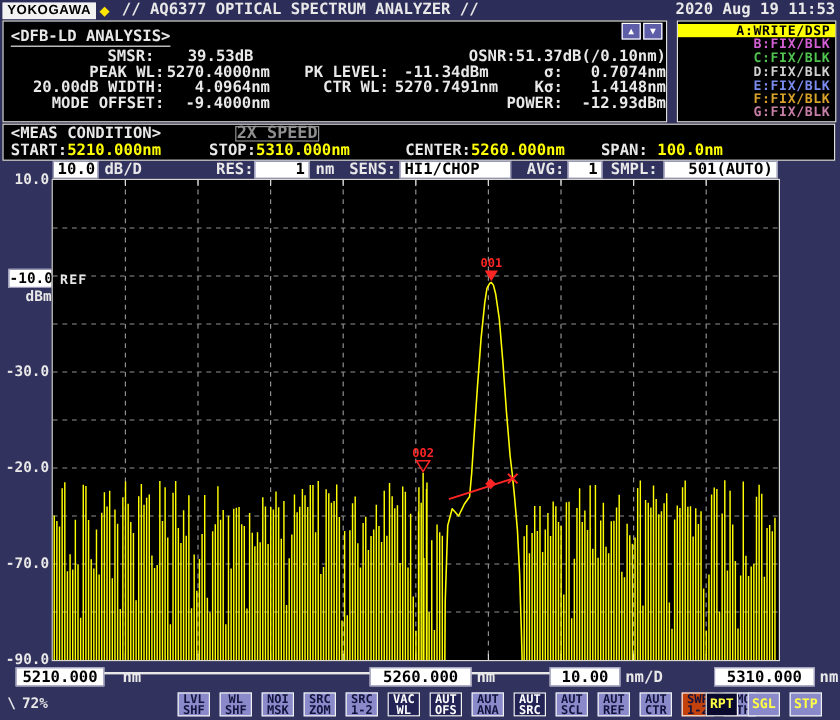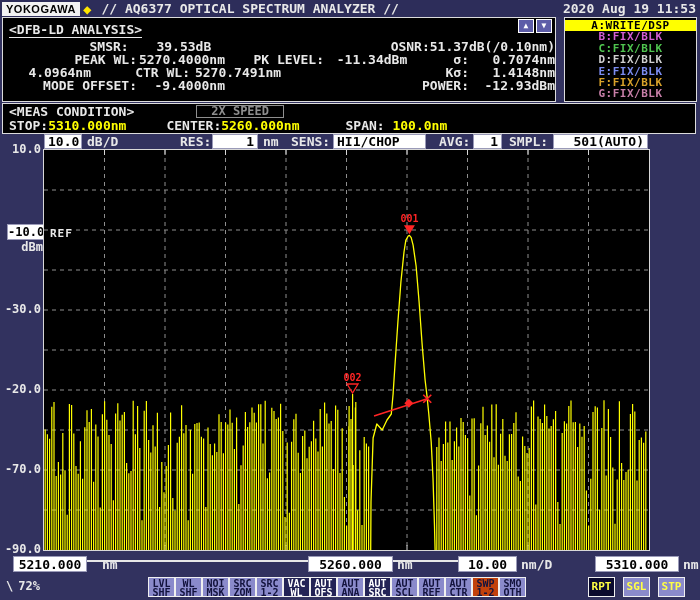--- a/index.html
+++ b/index.html
@@ -22,28 +22,28 @@
   .udbtn{width:14px;height:12px;background:#5d5da8;border:1px solid #fff;color:#fff;
          font-size:8px;line-height:12px;text-align:center;cursor:pointer}
   .ana-row{display:flex;font-size:13px;line-height:13px;white-space:pre}
   .c0{width:134px;text-align:right}
   .c1{width:88px;text-align:right}
   .c2{width:99px;text-align:right}
   .c3{width:88px;text-align:center;padding-left:4px}
   .c4{flex:1;text-align:right}
   .c5{width:86px;text-align:right}
   #traces{left:564px;top:17px;width:133px;height:85px;padding-top:2px}
-  .trace-row{display:flex;justify-content:center;font-size:11px;line-height:11.4px;
+  .trace-row{display:flex;justify-content:flex-end;font-size:11px;line-height:11.4px;
              padding:0 4px;letter-spacing:.5px}
   .trace-row.active{background:#ffff00;color:#000}
   #meas{left:2px;top:103px;width:694px;height:31px}
   .meas-line1{display:flex;align-items:center;font-size:13px;line-height:12px;margin-top:1px}
   .meas-header{margin-left:6px}
-  .speed-box{margin-left:62px;color:#8f8f8f;border:1px solid #8f8f8f;font-size:12px;
-             line-height:11px;padding:0 14px}
+  .speed-box{margin-left:62px;color:#8f8f8f;border:1px solid #8f8f8f;font-size:14px;
+             line-height:11px;padding:0 0}
   .meas-line2{display:flex;font-size:13px;line-height:14px;margin-top:1px}
   .meas-field{white-space:pre}
   .meas-field .lab{color:#e8e8e8}
   .meas-field .val{color:#ffff00}
   .meas-field:nth-child(1){margin-left:6px}
   .meas-field:nth-child(2){margin-left:40px}
   .meas-field:nth-child(3){margin-left:46px}
   .meas-field:nth-child(4){margin-left:30px}
   
   #settings{position:absolute;left:0;top:134px;width:700px;height:16px;color:#e8e8e8;font-size:13px}
@@ -59,21 +59,21 @@
   #refbox{position:absolute;left:7px;top:224px;width:36px;height:14px;background:#fff;color:#000;
           font-size:12px;line-height:14px;text-align:center;border:1px solid #9a9ab8;
           box-sizing:content-box;cursor:pointer}
   #refunit{position:absolute;left:0;top:240px;width:43px;text-align:right;color:#e8e8e8;font-size:12px}
   #prog{position:absolute;left:44px;top:560px;width:436px;height:2px;background:#e8e8e8}
   .xbox{position:absolute;top:556px;height:16px;background:#fff;color:#000;font-size:13px;
         line-height:15px;text-align:center;border:1px solid #9a9ab8;box-sizing:border-box;cursor:pointer}
   .xunit{position:absolute;top:557px;color:#e8e8e8;font-size:13px}
   #sweep{position:absolute;left:6px;top:579px;color:#e8e8e8;font-size:12px;display:flex;gap:5px}
   
-  #softkeys{position:absolute;left:148px;top:577px;display:flex;gap:0}
+  #softkeys{position:absolute;left:148px;top:577px;display:flex;gap:8px}
   .skey{width:27px;height:20px;box-sizing:border-box;border:1px solid #f0f0f0;background:#8a8acb;
         color:#13133d;font-size:10px;line-height:9px;text-align:center;padding-top:1px;cursor:pointer}
   .skey.inverted{background:#232356;color:#fff}
   .skey.bright{background:#c2410c}
   #actions{position:absolute;left:588px;top:577px;display:flex;gap:8px}
   .akey{width:27px;height:20px;box-sizing:border-box;border:1px solid #f0f0f0;background:#8a8acb;
         color:#ffff44;font-size:11px;line-height:18px;text-align:center;cursor:pointer}
   .akey.dark{background:#0a0a2e}
 </style>
 </head>
@@ -90,21 +90,21 @@
 
   <div id="analysis" class="panel">
     <div class="ana-header">&lt;DFB-LD ANALYSIS&gt;</div>
     <div id="updown">
       <div class="udbtn">▲</div>
       <div class="udbtn">▼</div>
     </div>
     <div id="analysis-rows">
         <div class="ana-row"><span class="c0">SMSR:</span><span class="c1">39.53dB</span><span class="c2"></span><span class="c3"></span><span class="c4">OSNR:</span><span class="c5" style="width: 130px;">51.37dB(/0.10nm)</span></div>
         <div class="ana-row"><span class="c0">PEAK WL:</span><span class="c1">5270.4000nm</span><span class="c2">PK LEVEL:</span><span class="c3">-11.34dBm</span><span class="c4">σ:</span><span class="c5">0.7074nm</span></div>
-        <div class="ana-row"><span class="c1">4.0964nm</span><span class="c2">CTR WL:</span><span class="c3">5270.7491nm</span><span class="c4">Kσ:</span><span class="c5">1.4148nm</span></div>
+        <div class="ana-row"><span class="c0">20.00dB WIDTH:</span><span class="c1">4.0964nm</span><span class="c2">CTR WL:</span><span class="c3">5270.7491nm</span><span class="c4">Kσ:</span><span class="c5">1.4148nm</span></div>
         <div class="ana-row"><span class="c0">MODE OFFSET:</span><span class="c1">-9.4000nm</span><span class="c2"></span><span class="c3"></span><span class="c4">POWER:</span><span class="c5">-12.93dBm</span></div>
       </div>
   </div>
 
   <div id="traces" class="panel">
       <div class="trace-row active">
         <span>A:WRITE</span>
         <span>/DSP</span>
       </div>
       <div class="trace-row" style="color: rgb(212, 95, 212);">
@@ -132,20 +132,21 @@
         <span>/BLK</span>
       </div>
     </div>
 
   <div id="meas" class="panel">
     <div class="meas-line1">
       <span class="meas-header">&lt;MEAS CONDITION&gt;</span>
       <span class="speed-box">2X SPEED</span>
     </div>
     <div class="meas-line2" id="meas-fields">
+        <div class="meas-field"><span class="lab">START:</span><span class="val">5210.000nm</span></div>
         <div class="meas-field"><span class="lab">STOP:</span><span class="val">5310.000nm</span></div>
         <div class="meas-field"><span class="lab">CENTER:</span><span class="val">5260.000nm</span></div>
         <div class="meas-field"><span class="lab">SPAN:</span><span class="val"> 100.0nm</span></div>
       </div>
   </div>
 
   <div id="settings">
     <div class="wbox" style="left:44px;width:38px">10.0</div>
     <span class="slabel" style="left:87px">dB/D</span>
     <span class="slabel" style="left:180px">RES:</span>

